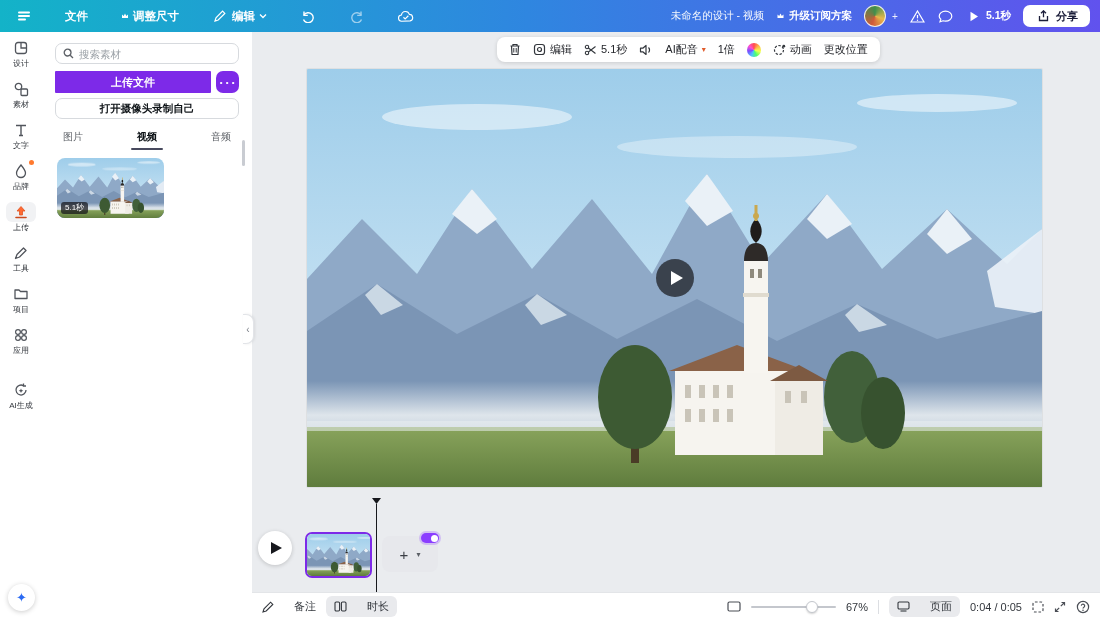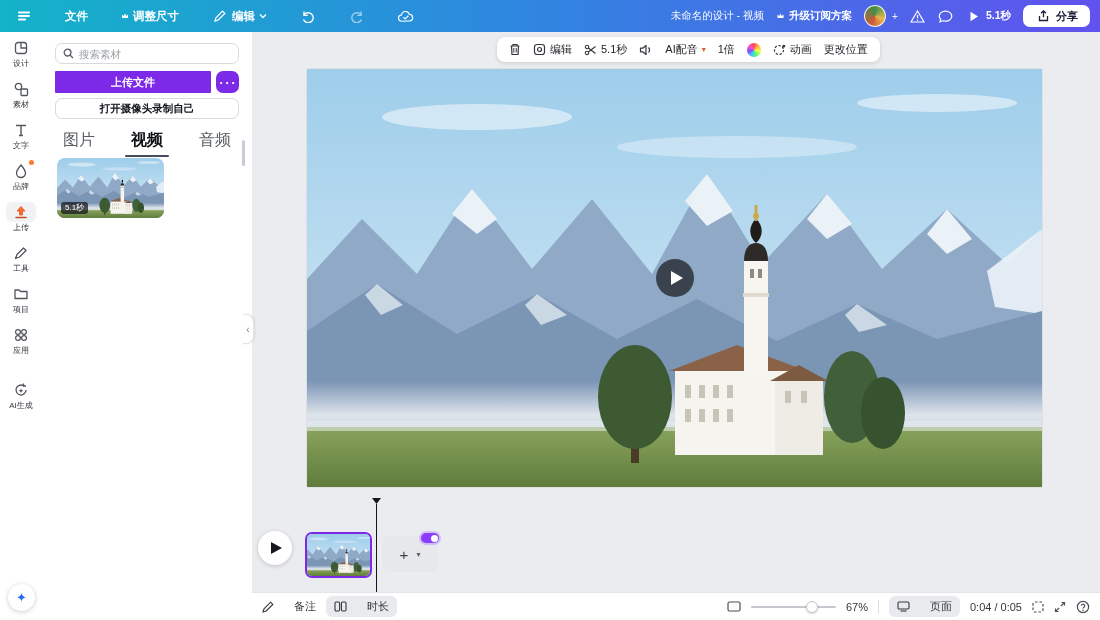--- a/index.html
+++ b/index.html
@@ -41,21 +41,21 @@
     display:flex; align-items:center; gap:5px; padding:0 7px; background:#fff; }
   .searchbox input { border:none; outline:none; width:140px; font-size:10.5px; color:#333; background:transparent; font-family:inherit; }
   .searchbox input::placeholder { color:#9aa0a6; }
   .upload-btn { position:absolute; left:13px; top:39px; width:156px; height:22px; background:#7d2ae8; border:none; border-radius:1px;
     color:#fff; font-size:11px; font-weight:bold; cursor:pointer; font-family:inherit; }
   .more-btn { position:absolute; left:174px; top:39px; width:23px; height:22px; background:#7d2ae8; border:none; border-radius:7px;
     color:#fff; font-size:8px; cursor:pointer; letter-spacing:.5px; }
   .record-btn { position:absolute; left:13px; top:66px; width:184px; height:21px; background:#fff; border:1px solid #d7dade; border-radius:7px;
     color:#0d1216; font-size:10.5px; font-weight:bold; cursor:pointer; font-family:inherit; }
   .tabs { position:absolute; left:13px; top:94px; width:184px; display:flex; justify-content:space-between; }
-  .tab { font-size:16px; color:#5c6066; padding:4px 8px 6px; cursor:pointer; position:relative; }
+  .tab { font-size:10px; color:#5c6066; padding:4px 8px 6px; cursor:pointer; position:relative; }
   .tab.active { color:#0d1216; font-weight:bold; }
   .tab.active::after { content:""; position:absolute; left:2px; right:2px; bottom:0; height:2px; background:#484a5e; border-radius:2px; }
   .panel-thumb { position:absolute; left:15px; top:126px; width:107px; height:60px; border-radius:8px; overflow:hidden; cursor:pointer; }
   .panel-thumb svg { width:100%; height:100%; display:block; }
   .thumb-badge { position:absolute; left:4px; bottom:4px; background:rgba(20,20,25,.72); color:#fff; font-size:8px;
     padding:1px 4px; border-radius:3px; line-height:1.2; }
   .panel-scrollbar { position:absolute; left:200px; top:108px; width:3px; height:26px; background:#c9ccd2; border-radius:2px; }
   .collapse-tab { position:absolute; left:243px; top:314px; width:11px; height:30px; background:#fff; border:1px solid #e2e4e8; border-left:none;
     border-radius:0 8px 8px 0; display:flex; align-items:center; justify-content:center; cursor:pointer; z-index:25;
     color:#7a7f87; font-size:10px; box-shadow:1px 0 3px rgba(0,0,0,.08); }

